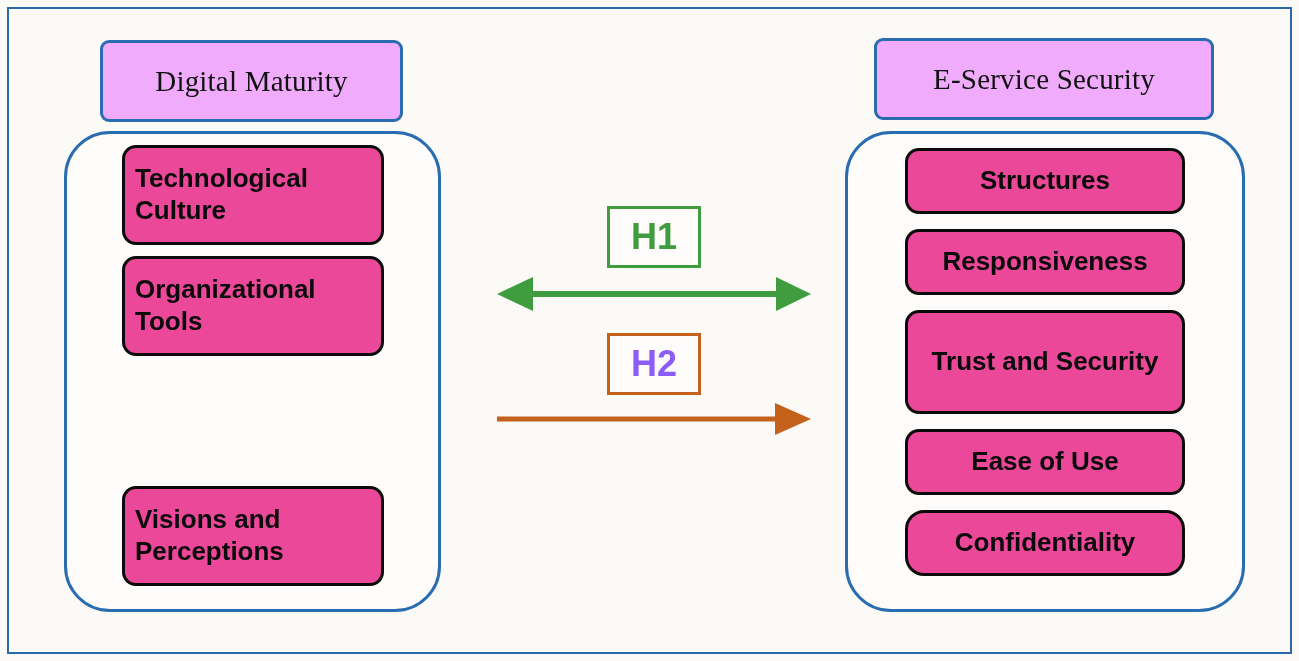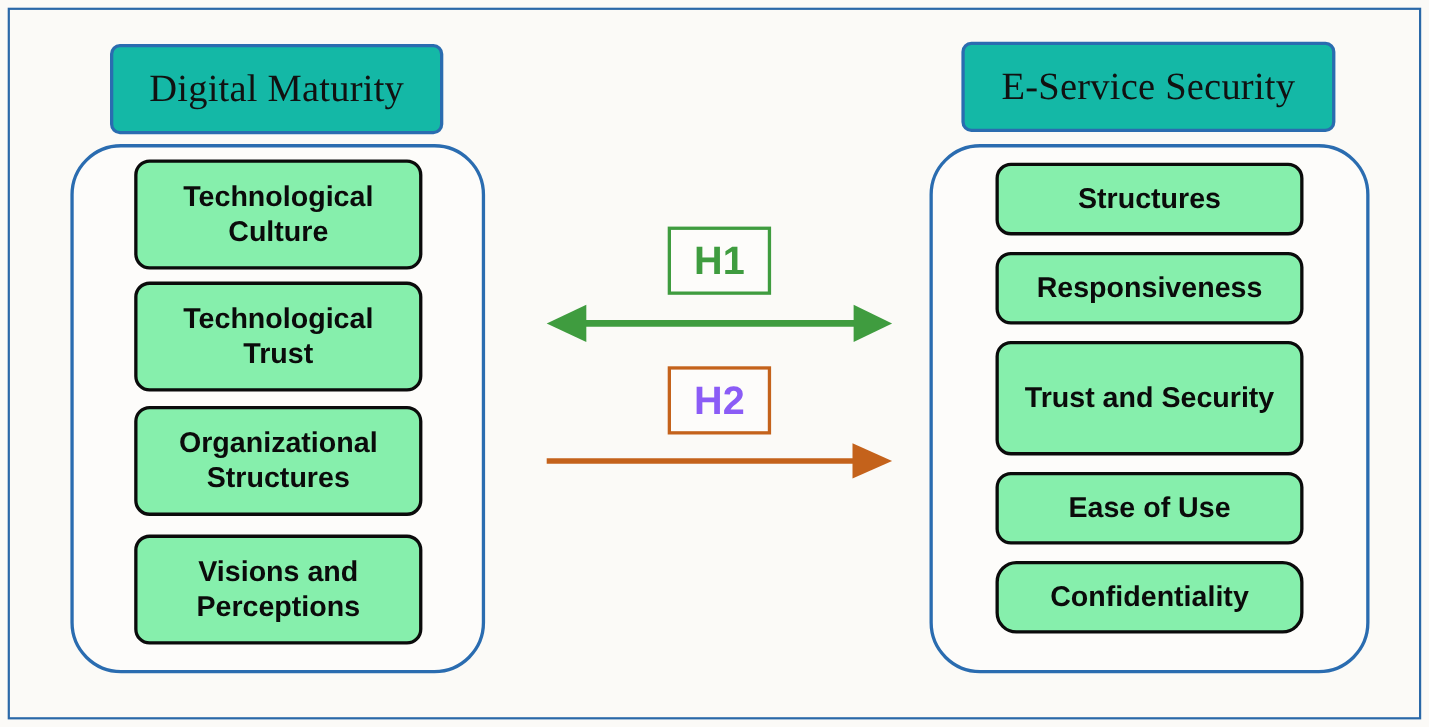--- a/index.html
+++ b/index.html
@@ -34,26 +34,26 @@
     border: 2px solid #2a68a8;
     background: #fbfaf7;
   }
 
   
   .title-box {
     position: absolute;
     box-sizing: border-box;
     border: 3px solid #2a6cb0;
     border-radius: 9px;
-    background: #14b8a6;
+    background: #f0abfc;
     display: flex;
     align-items: center;
     justify-content: center;
     font-family: "Liberation Serif", serif;
-    font-size: 35px;
+    font-size: 29px;
     color: #111111;
     letter-spacing: 0.2px;
   }
   #title-left  { left: 100px; top: 40px;  width: 303px; height: 82px; }
   #title-right { left: 874px; top: 38px;  width: 340px; height: 82px; }
 
   
   .group-container {
     position: absolute;
     box-sizing: border-box;
@@ -63,25 +63,25 @@
   }
   #group-left  { left: 64px;  top: 131px; width: 377px; height: 481px; }
   #group-right { left: 845px; top: 131px; width: 400px; height: 481px; }
 
   
   .dim-box {
     position: absolute;
     box-sizing: border-box;
     border: 3.5px solid #0b0b0b;
     border-radius: 14px;
-    background: #86efac;
+    background: #ec4899;
     display: flex;
     align-items: center;
     justify-content: center;
-    text-align: center;
+    text-align: left;
     font-family: "Liberation Sans", sans-serif;
     font-weight: bold;
     font-size: 26px;
     line-height: 1.22;
     color: #0b0b0b;
     padding: 0 10px;
   }
   .dim-box.left-col  { left: 122px; width: 262px; }
   .dim-box.right-col { left: 905px; width: 280px; }
 
@@ -134,22 +134,21 @@
 
 <div id="diagram-canvas">
 
   <div class="outer-frame"></div>
 
   <div class="title-box" id="title-left">Digital Maturity</div>
 
   <div class="group-container" id="group-left"></div>
 
   <div class="dim-box left-col" id="dim-l0">Technological Culture</div>
-  <div class="dim-box left-col" id="dim-l1">Technological Trust</div>
-  <div class="dim-box left-col" id="dim-l2">Organizational Structures</div>
+  <div class="dim-box left-col" id="dim-l1">Organizational Tools</div>
   <div class="dim-box left-col" id="dim-l3">Visions and Perceptions</div>
 
   <div class="title-box" id="title-right">E-Service Security</div>
 
   <div class="group-container" id="group-right"></div>
 
   <div class="dim-box right-col" id="dim-r0">Structures</div>
   <div class="dim-box right-col" id="dim-r1">Responsiveness</div>
   <div class="dim-box right-col" id="dim-r2">Trust and Security</div>
   <div class="dim-box right-col" id="dim-r3">Ease of Use</div>

